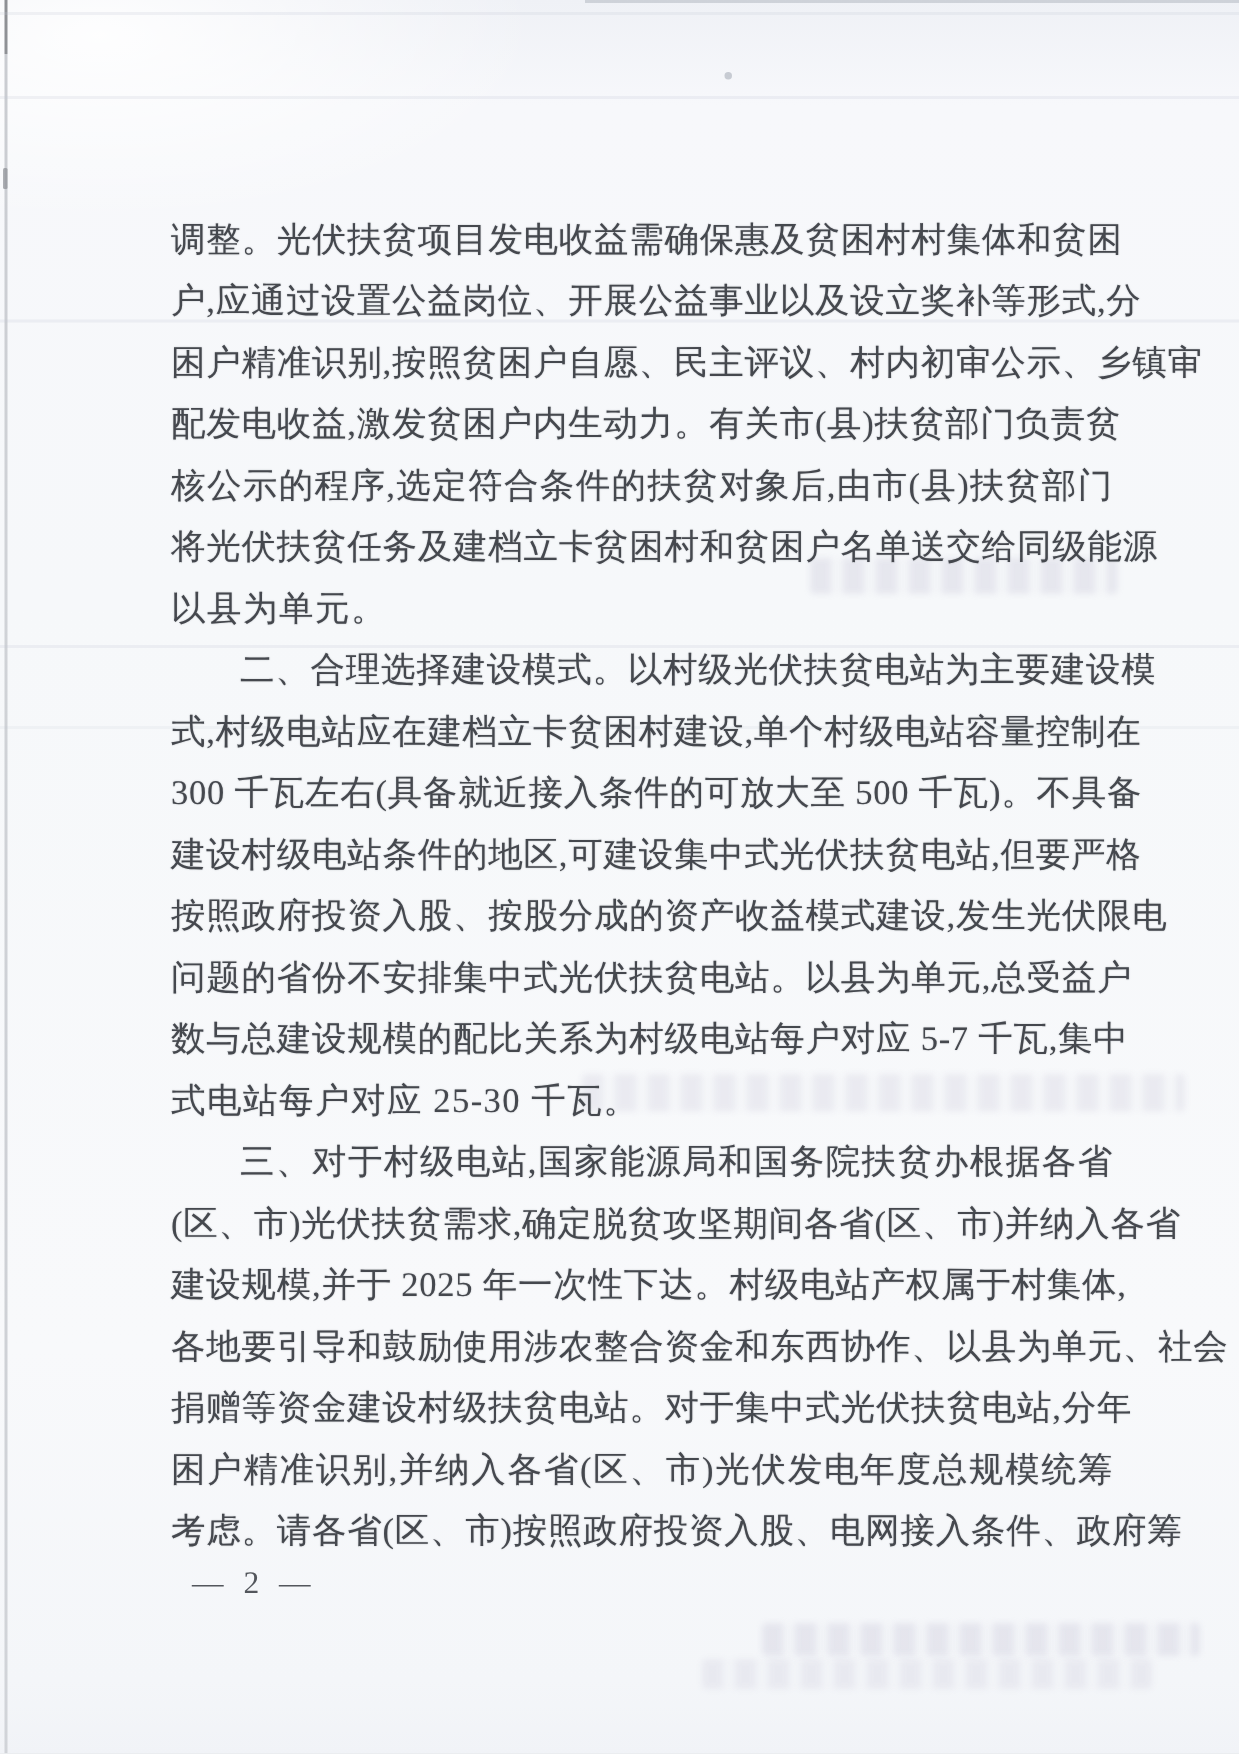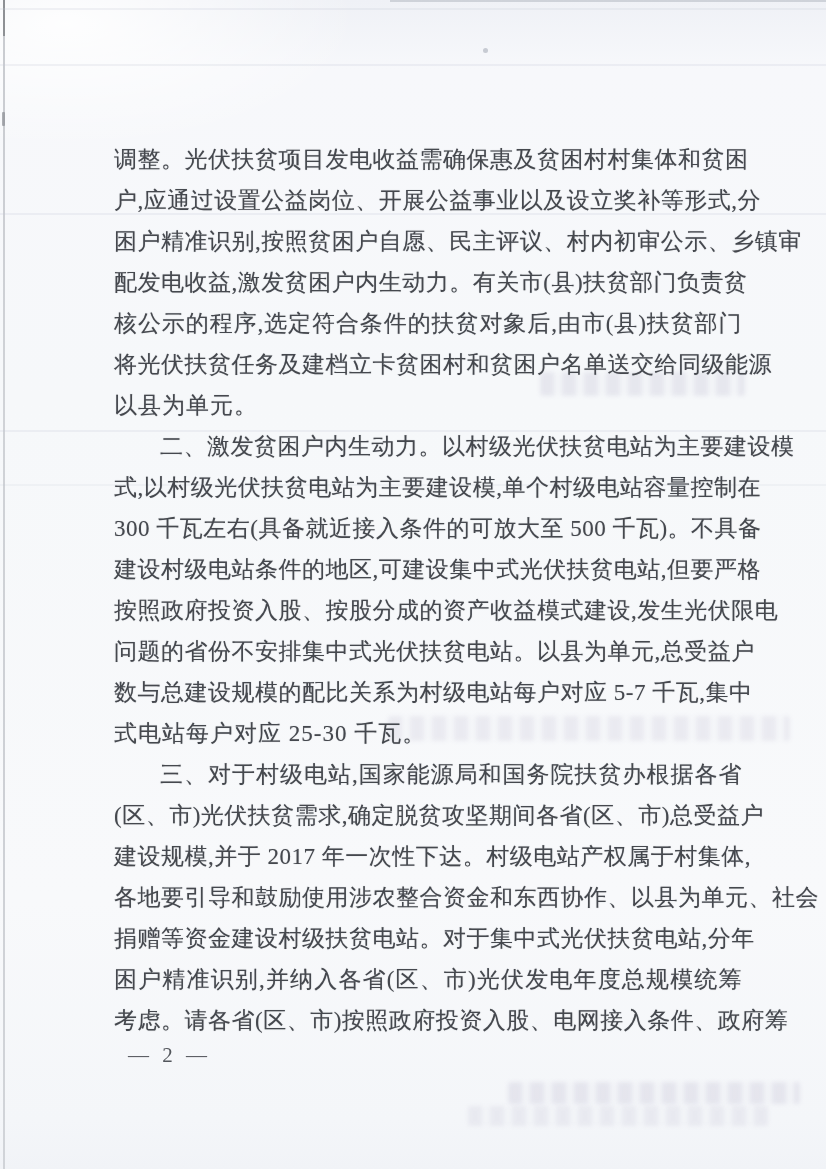--- a/index.html
+++ b/index.html
@@ -104,32 +104,32 @@
   <div class="textblock">
 
     <div class="line">调整。光伏扶贫项目发电收益需确保惠及贫困村村集体和贫困</div>
     <div class="line">户,应通过设置公益岗位、开展公益事业以及设立奖补等形式,分</div>
     <div class="line">困户精准识别,按照贫困户自愿、民主评议、村内初审公示、乡镇审</div>
     <div class="line">配发电收益,激发贫困户内生动力。有关市(县)扶贫部门负责贫</div>
     <div class="line">核公示的程序,选定符合条件的扶贫对象后,由市(县)扶贫部门</div>
     <div class="line">将光伏扶贫任务及建档立卡贫困村和贫困户名单送交给同级能源</div>
     <div class="line end">以县为单元。</div>
 
-    <div class="line indent">二、激发贫困户内生动力。以村级光伏扶贫电站为主要建设模</div>
-    <div class="line">式,以村级光伏扶贫电站为主要建设模,单个村级电站容量控制在</div>
+    <div class="line indent">二、合理选择建设模式。以村级光伏扶贫电站为主要建设模</div>
+    <div class="line">式,村级电站应在建档立卡贫困村建设,单个村级电站容量控制在</div>
     <div class="line">300 千瓦左右(具备就近接入条件的可放大至 500 千瓦)。不具备</div>
     <div class="line">建设村级电站条件的地区,可建设集中式光伏扶贫电站,但要严格</div>
     <div class="line">按照政府投资入股、按股分成的资产收益模式建设,发生光伏限电</div>
     <div class="line">问题的省份不安排集中式光伏扶贫电站。以县为单元,总受益户</div>
     <div class="line">数与总建设规模的配比关系为村级电站每户对应 5-7 千瓦,集中</div>
     <div class="line end">式电站每户对应 25-30 千瓦。</div>
 
     <div class="line indent">三、对于村级电站,国家能源局和国务院扶贫办根据各省</div>
-    <div class="line">(区、市)光伏扶贫需求,确定脱贫攻坚期间各省(区、市)总受益户</div>
-    <div class="line">建设规模,并于 2017 年一次性下达。村级电站产权属于村集体,</div>
+    <div class="line">(区、市)光伏扶贫需求,确定脱贫攻坚期间各省(区、市)并纳入各省</div>
+    <div class="line">建设规模,并于 2025 年一次性下达。村级电站产权属于村集体,</div>
     <div class="line">各地要引导和鼓励使用涉农整合资金和东西协作、以县为单元、社会</div>
     <div class="line">捐赠等资金建设村级扶贫电站。对于集中式光伏扶贫电站,分年</div>
     <div class="line">困户精准识别,并纳入各省(区、市)光伏发电年度总规模统筹</div>
     <div class="line">考虑。请各省(区、市)按照政府投资入股、电网接入条件、政府筹</div>
   </div>
 
   <div class="pagenum">— 2 —</div>
 
 </div>
 

